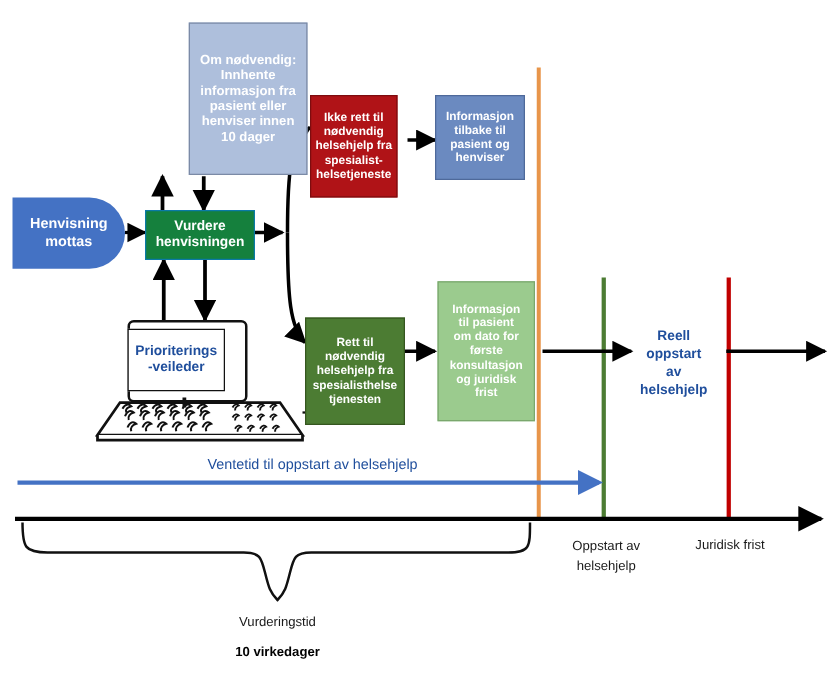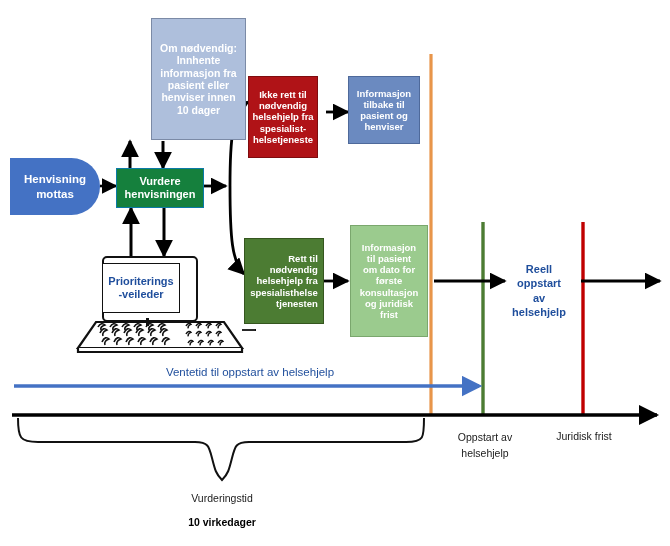--- a/index.html
+++ b/index.html
@@ -168,21 +168,21 @@
 
 <div class="node box-midblue" style="left:348px;top:76px;width:72px;height:68px;font-size:9.5px;padding:2px;">
   <div>
     <div>Informasjon</div>
     <div>tilbake til</div>
     <div>pasient og</div>
     <div>henviser</div>
   </div>
 </div>
 
-<div class="node box-darkgreen" style="left:244px;top:238px;width:80px;height:86px;font-size:9.5px;padding:2px;text-align:right;">
+<div class="node box-darkgreen" style="left:244px;top:254px;width:80px;height:86px;font-size:9.5px;padding:2px;">
   <div>
     <div>Rett til</div>
     <div>nødvendig</div>
     <div>helsehjelp fra</div>
     <div>spesialisthelse</div>
     <div>tjenesten</div>
   </div>
 </div>
 
 <div class="node box-lightgreen" style="left:350px;top:225px;width:78px;height:112px;font-size:9.5px;padding:2px;">

